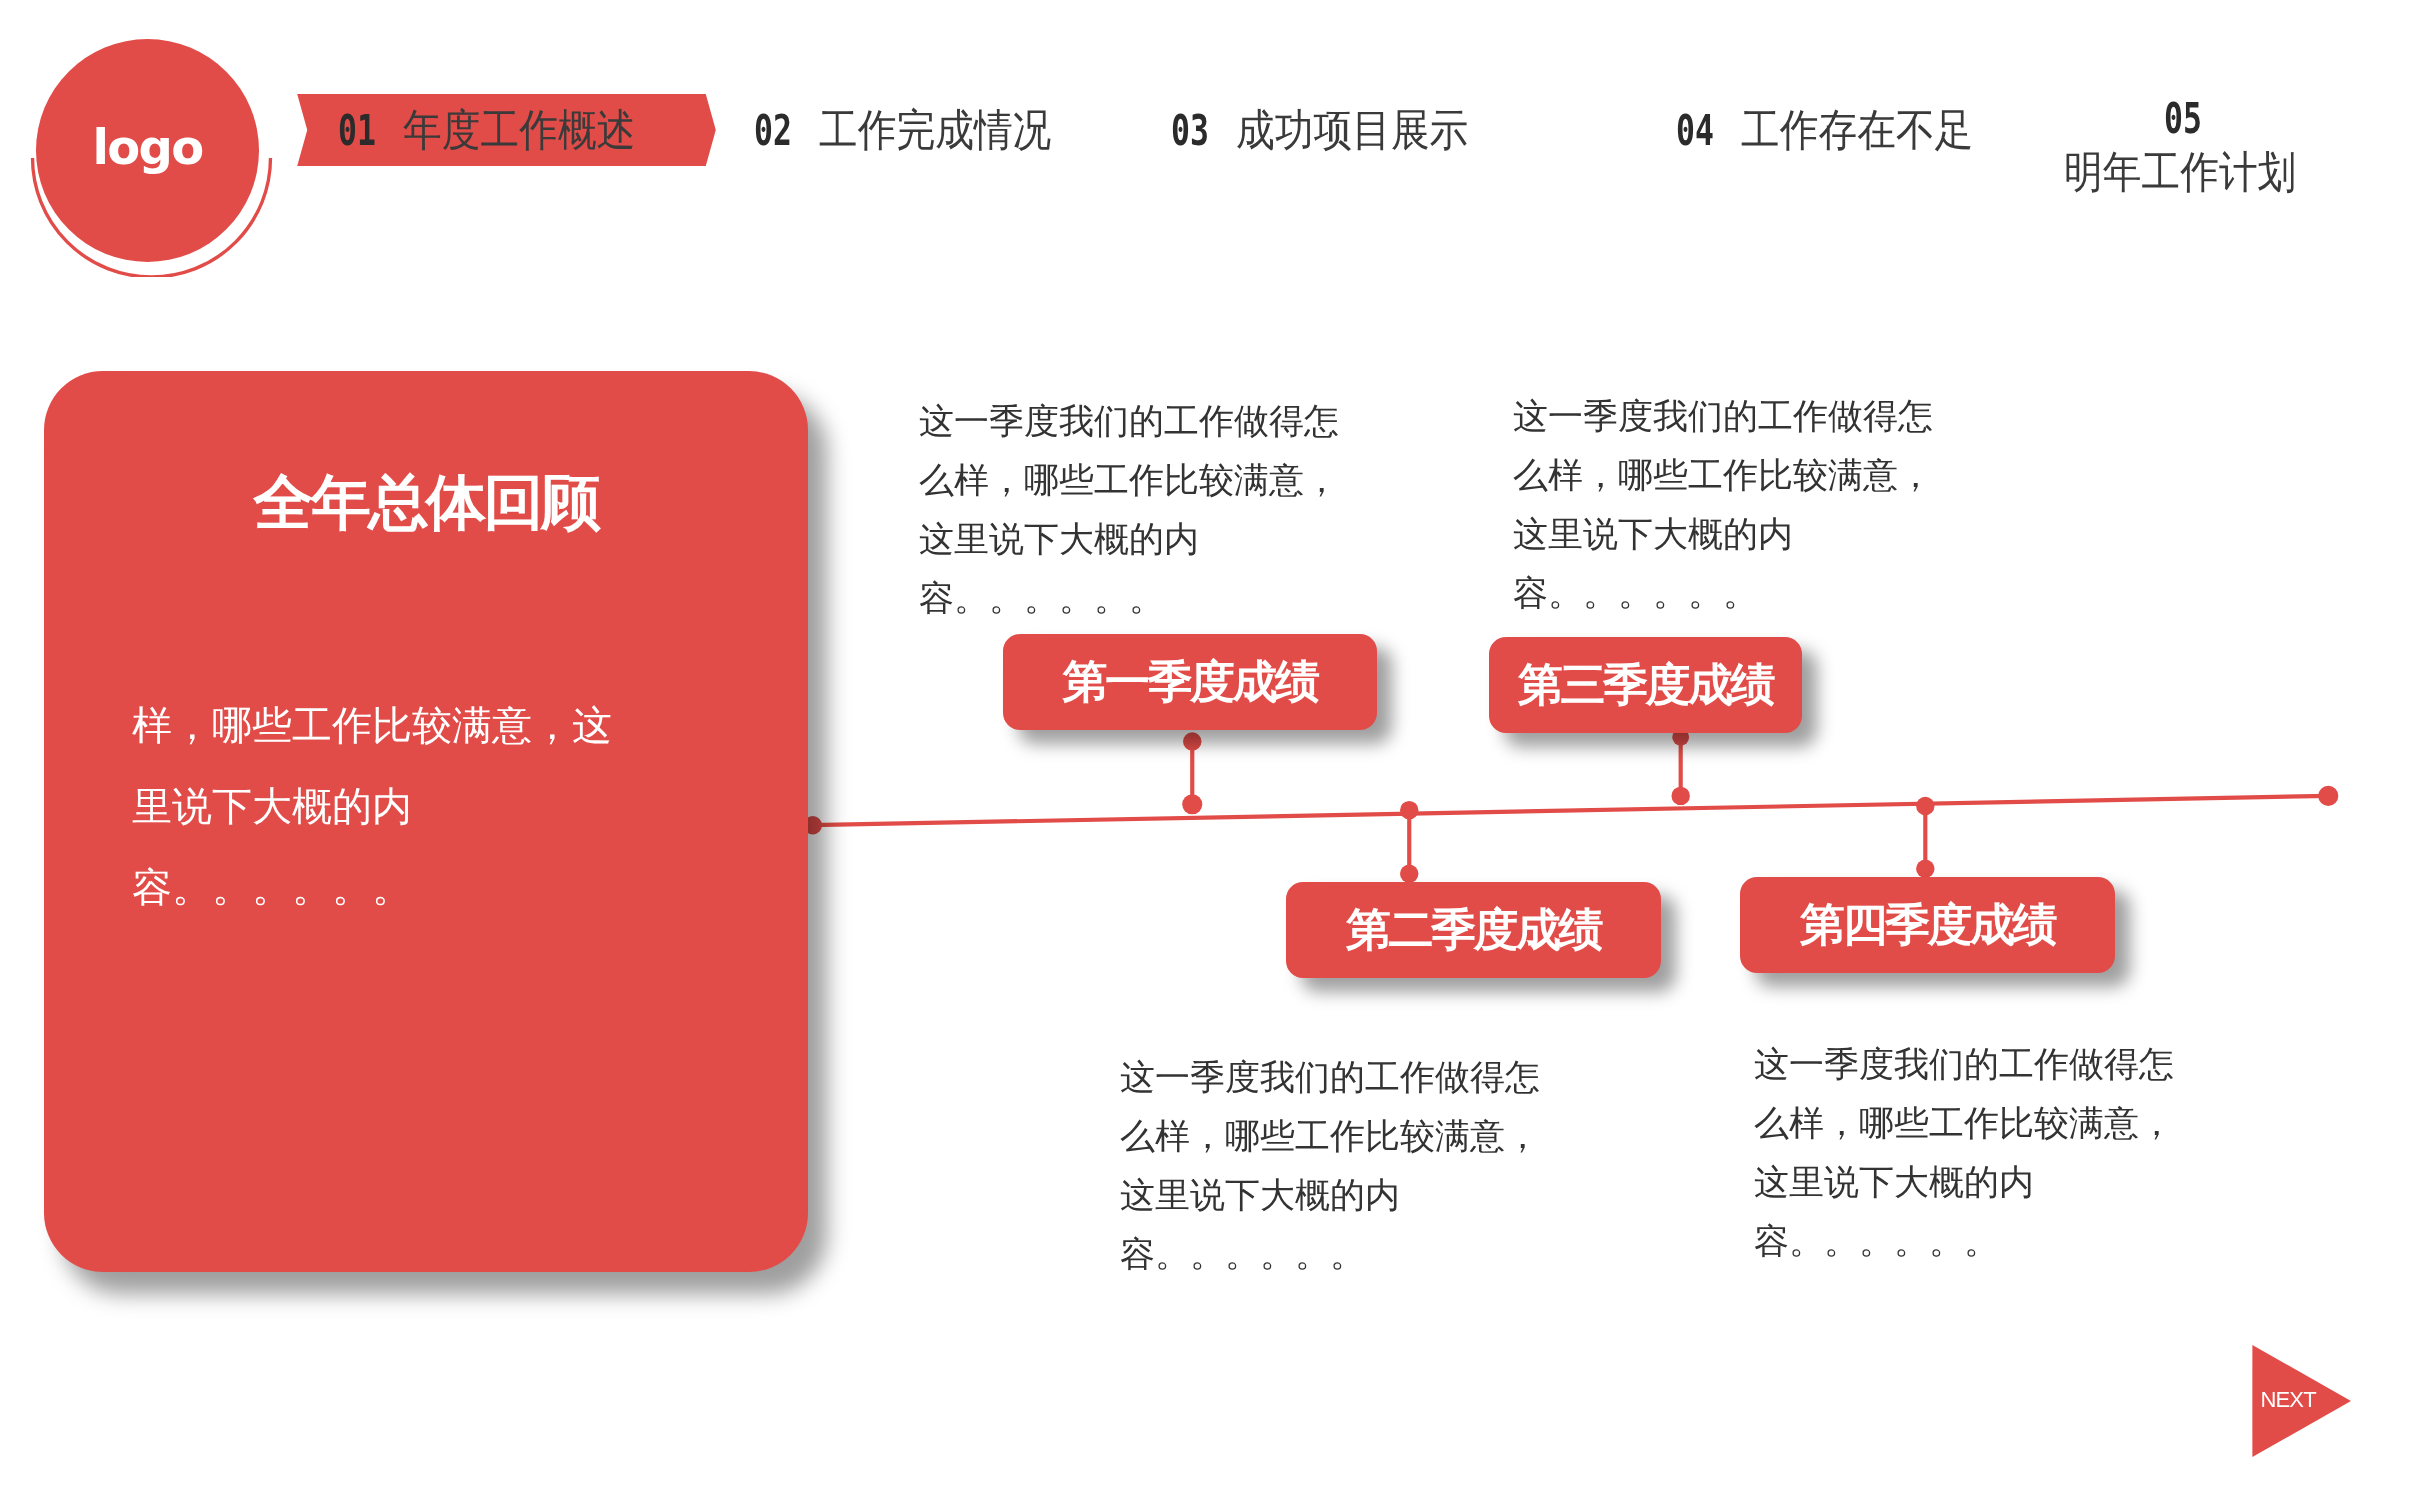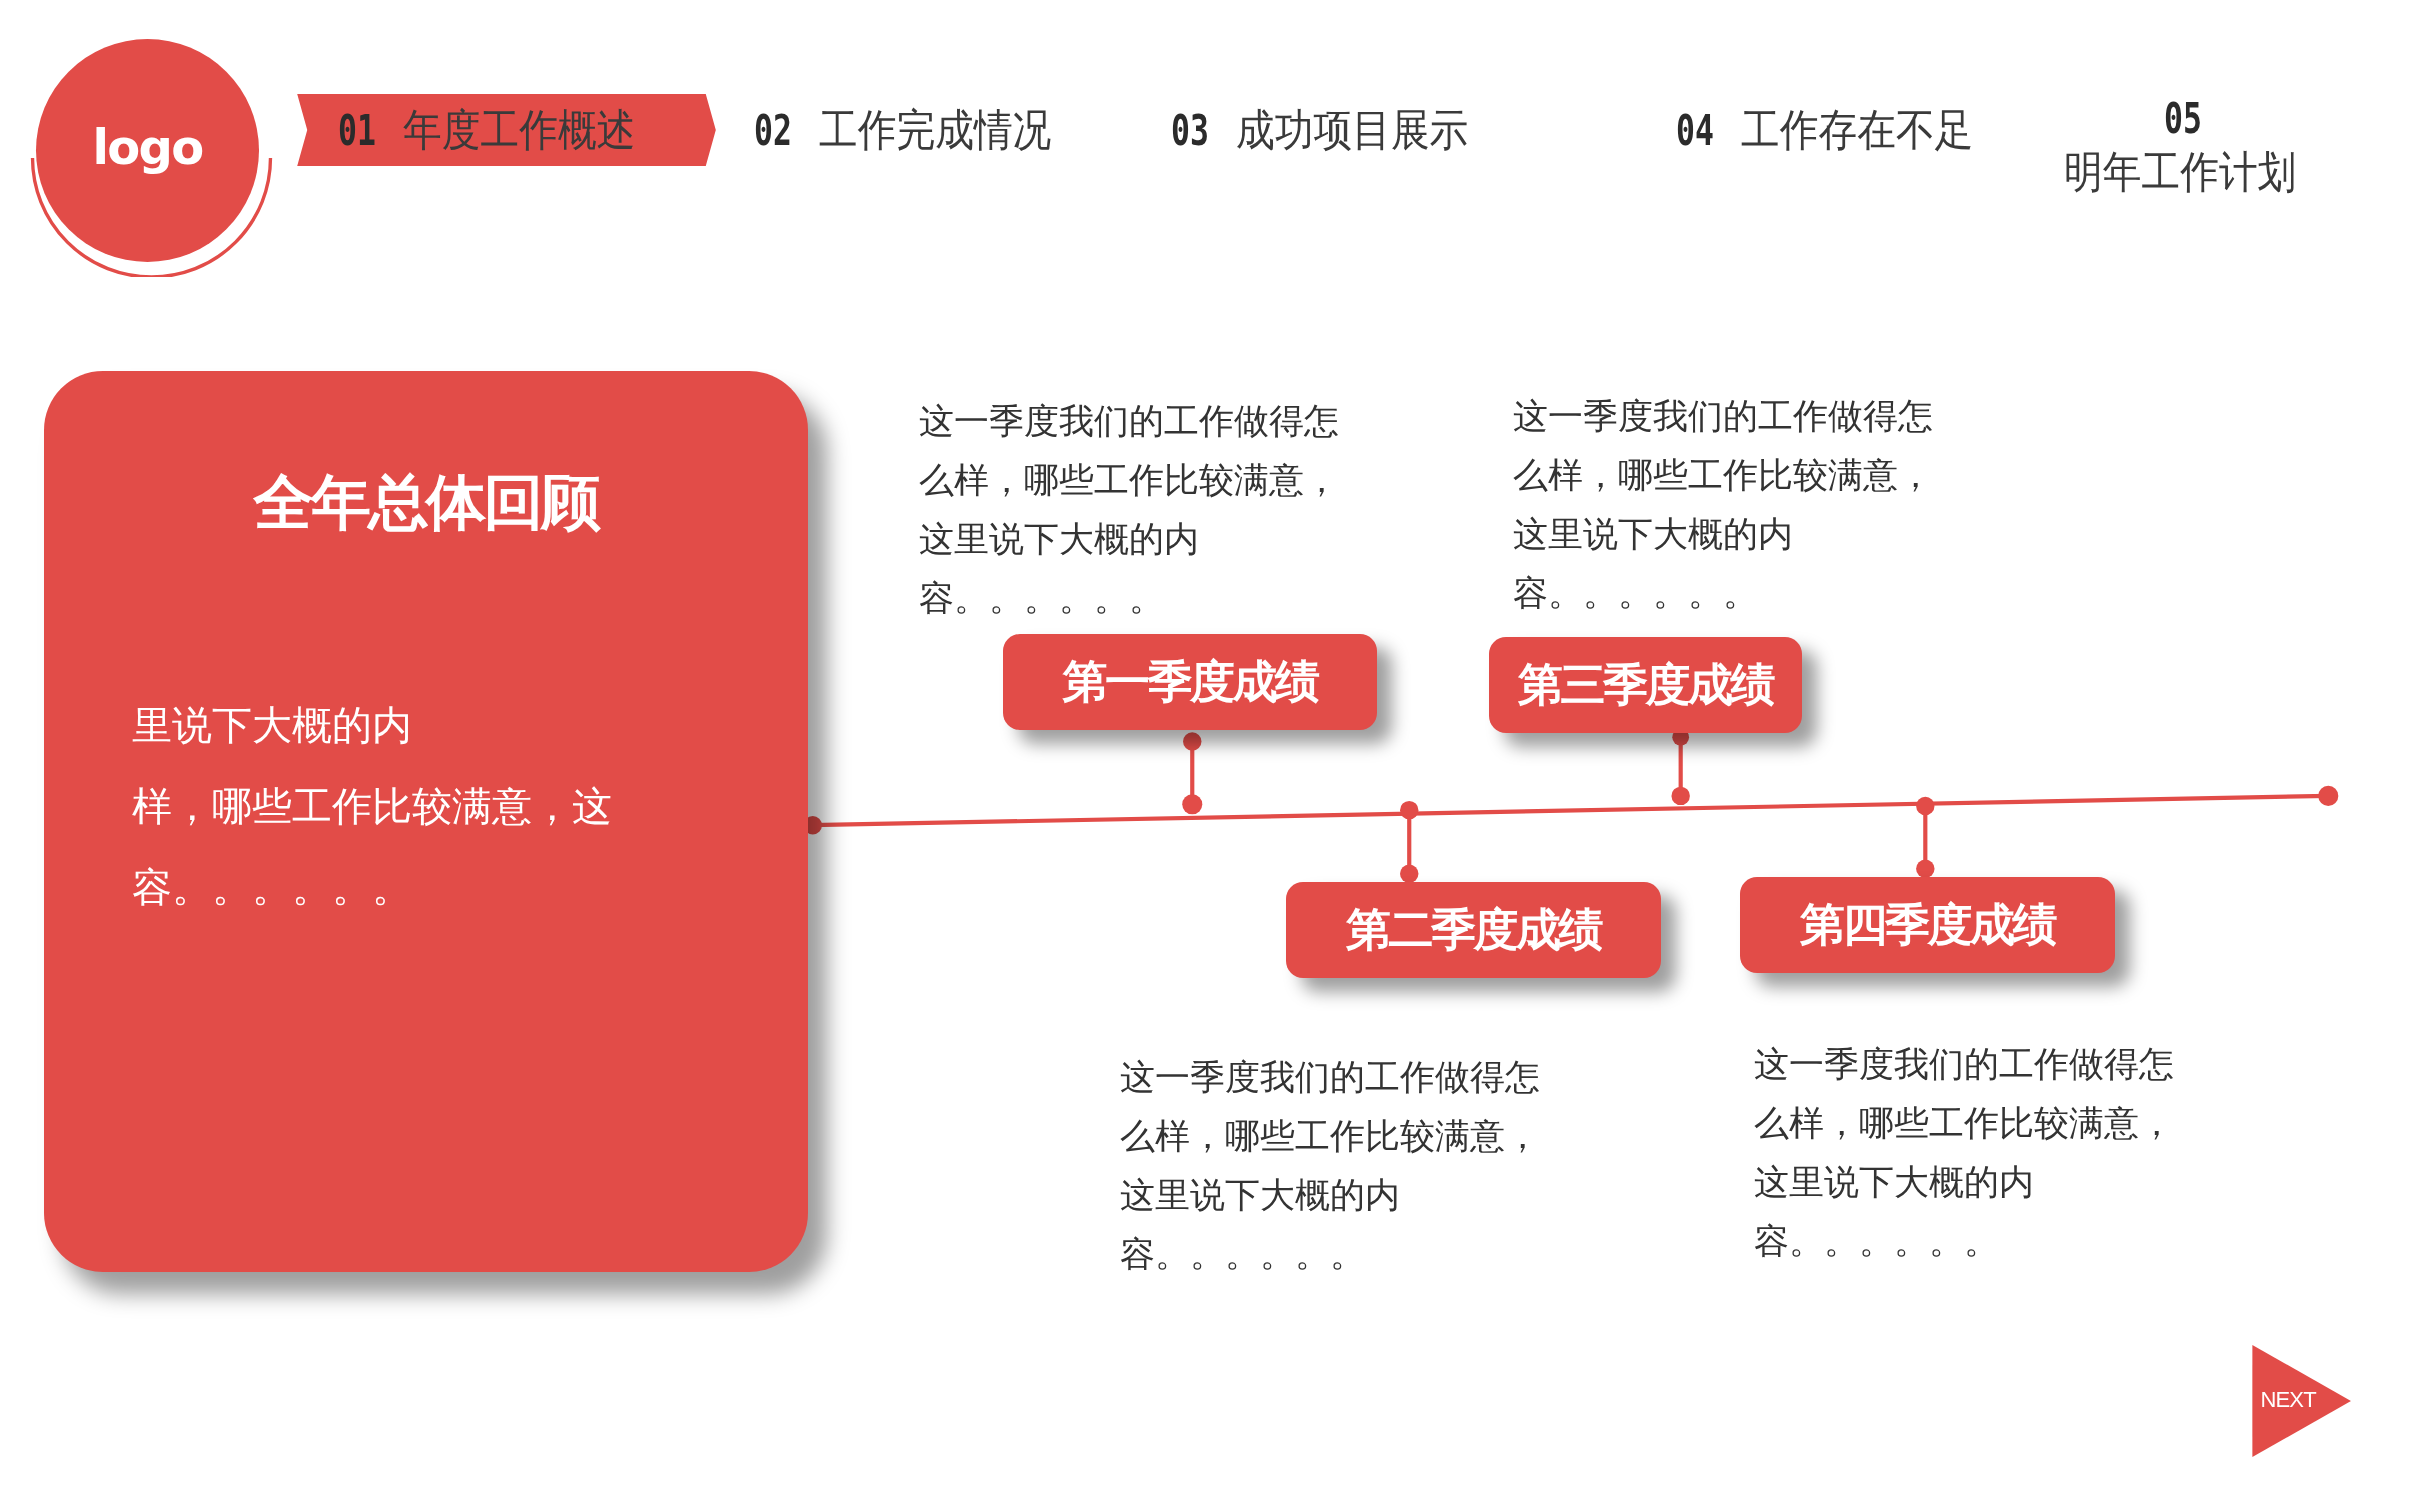--- a/index.html
+++ b/index.html
@@ -99,22 +99,22 @@
   <circle cx="2006" cy="950" r="11" fill="#E24C48"></circle>
 
   <line x1="2298" y1="962" x2="2298" y2="1037" stroke="#E24C48" stroke-width="5"></line>
   <circle cx="2298" cy="962" r="11" fill="#E24C48"></circle>
   <circle cx="2298" cy="1037" r="11" fill="#E24C48"></circle>
 </svg>
 
 <div class="abs card">
   <div class="abs card-title">全年总体回顾</div>
   <div class="abs card-body">
+    <div>样，哪些工作比较满意，这</div>
     <div>里说下大概的内</div>
-    <div>样，哪些工作比较满意，这</div>
     <div>容。。。。。。</div>
   </div>
 </div>
 
 <div class="abs q-text" style="left:919px; top:392px;">
   <div>这一季度我们的工作做得怎</div>
   <div>么样，哪些工作比较满意，</div>
   <div>这里说下大概的内</div>
   <div>容。。。。。。</div>
 </div>

